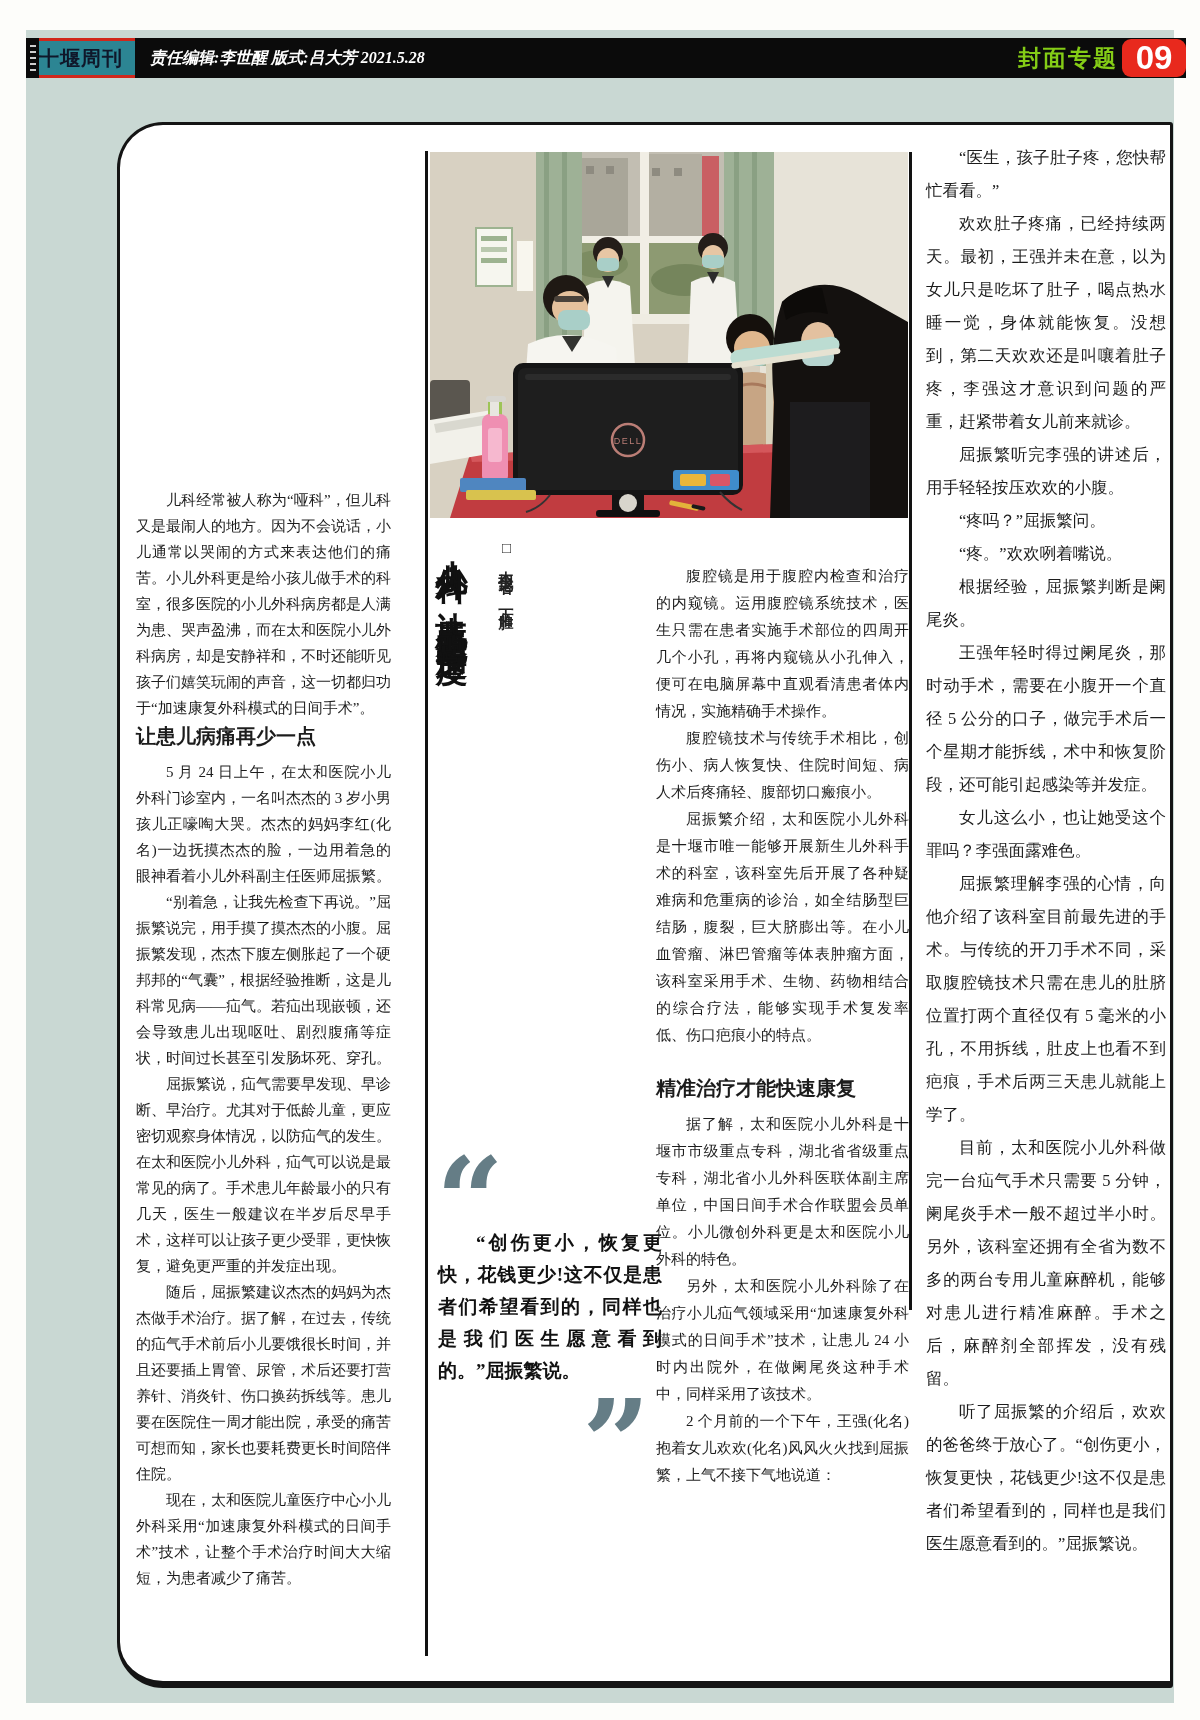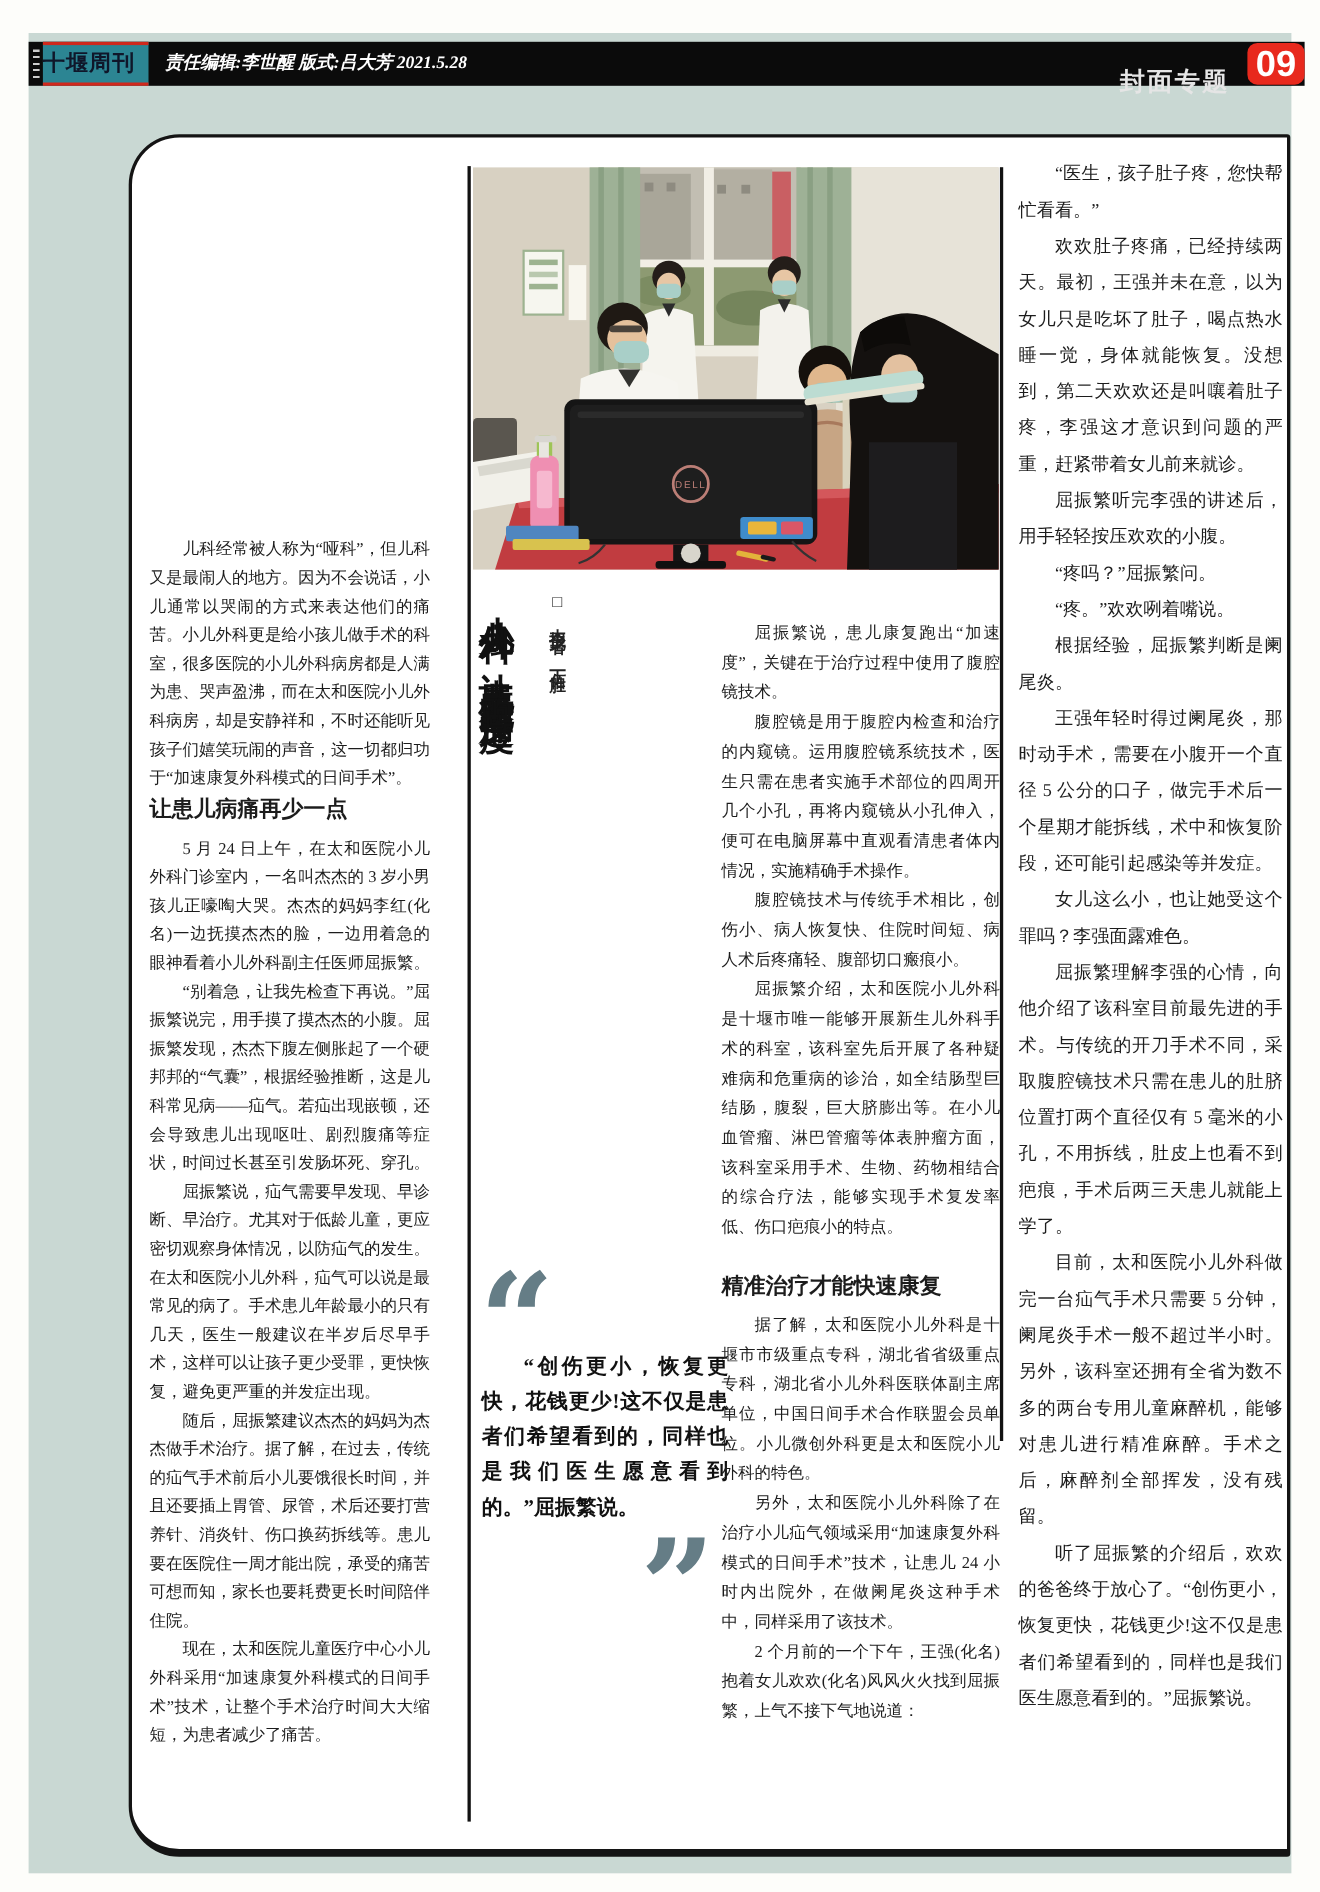--- a/index.html
+++ b/index.html
@@ -10,23 +10,23 @@
   #sage{left:26px;top:30px;width:1148px;height:1673px;background:#c9d8d3;}
   
   #headerbar{left:26px;top:38px;width:1160px;height:40px;background:#0b0b0b;}
   #logo-ticks{left:4px;top:7px;width:6px;height:26px;
      background:repeating-linear-gradient(#fff 0 2px,transparent 2px 6px);opacity:.8;}
   #logo-box{left:13px;top:0px;width:96px;height:34px;background:#2c8593;
      border-top:3px solid #d0281c;border-bottom:3px solid #d0281c;
      color:#0f172a;font:bold 20px/34px "Liberation Sans",sans-serif;text-align:left;letter-spacing:1px;}
   #editor-line{left:124px;top:0;height:40px;line-height:40px;color:#fff;
      font-family:Liberation Serif, serif;font-style:italic;font-weight:bold;font-size:16px;}
-  #section-label{right:68px;top:16px;height:29px;line-height:40px;color:#e5e5e5;
+  #section-label{right:68px;top:0;height:29px;line-height:40px;color:#84cc16;
      font:bold 23px/40px "Liberation Sans",sans-serif;letter-spacing:2px;}
-  #page-badge{right:0px;top:1px;width:52px;height:38px;background:#e8291d;border-radius:9px;
+  #page-badge{right:0px;top:1px;width:64px;height:38px;background:#e8291d;border-radius:9px;
      color:#fff;font:bold 33px/37px "Liberation Sans",sans-serif;text-align:center;}
   
   #card{left:117px;top:122px;width:1050px;height:1556px;background:#fff;
      border:3px solid #141414;border-bottom-width:7px;border-radius:46px 3px 3px 46px;}
   
   .body-p{margin:0;text-indent:2em;text-align:justify;}
   #left-col{left:16px;top:362px;width:255px;font-size:15px;line-height:26px;}
   #mid-col{left:536px;top:438px;width:253px;font-size:15px;line-height:27px;}
   #right-col{left:806px;top:16px;width:240px;font-size:16.5px;line-height:33px;}
   .subhead{font-family:"Liberation Sans",sans-serif;font-weight:bold;font-size:20px;
@@ -213,21 +213,20 @@
     </div>
   </div>
 
   <div id="pull-quote" class="abs">
     <div class="qmark">“</div>
     <p id="quote-text">“创伤更小，恢复更快，花钱更少!这不仅是患者们希望看到的，同样也是我们医生愿意看到的。”屈振繁说。</p>
     <div class="qmark" id="quote-close">”</div>
   </div>
 
   <div id="mid-col" class="abs">
-    <p class="body-p">屈振繁说，患儿康复跑出“加速度”，关键在于治疗过程中使用了腹腔镜技术。</p>
     <p class="body-p">腹腔镜是用于腹腔内检查和治疗的内窥镜。运用腹腔镜系统技术，医生只需在患者实施手术部位的四周开几个小孔，再将内窥镜从小孔伸入，便可在电脑屏幕中直观看清患者体内情况，实施精确手术操作。</p>
     <p class="body-p">腹腔镜技术与传统手术相比，创伤小、病人恢复快、住院时间短、病人术后疼痛轻、腹部切口瘢痕小。</p>
     <p class="body-p">屈振繁介绍，太和医院小儿外科是十堰市唯一能够开展新生儿外科手术的科室，该科室先后开展了各种疑难病和危重病的诊治，如全结肠型巨结肠，腹裂，巨大脐膨出等。在小儿血管瘤、淋巴管瘤等体表肿瘤方面，该科室采用手术、生物、药物相结合的综合疗法，能够实现手术复发率低、伤口疤痕小的特点。</p>
     <p class="subhead" style="margin-top:24px;">精准治疗才能快速康复</p>
     <p class="body-p">据了解，太和医院小儿外科是十堰市市级重点专科，湖北省省级重点专科，湖北省小儿外科医联体副主席单位，中国日间手术合作联盟会员单位。小儿微创外科更是太和医院小儿外科的特色。</p>
     <p class="body-p">另外，太和医院小儿外科除了在治疗小儿疝气领域采用“加速康复外科模式的日间手术”技术，让患儿 24 小时内出院外，在做阑尾炎这种手术中，同样采用了该技术。</p>
     <p class="body-p">2 个月前的一个下午，王强(化名)抱着女儿欢欢(化名)风风火火找到屈振繁，上气不接下气地说道：</p>
   </div>
 
   <div id="right-col" class="abs">

